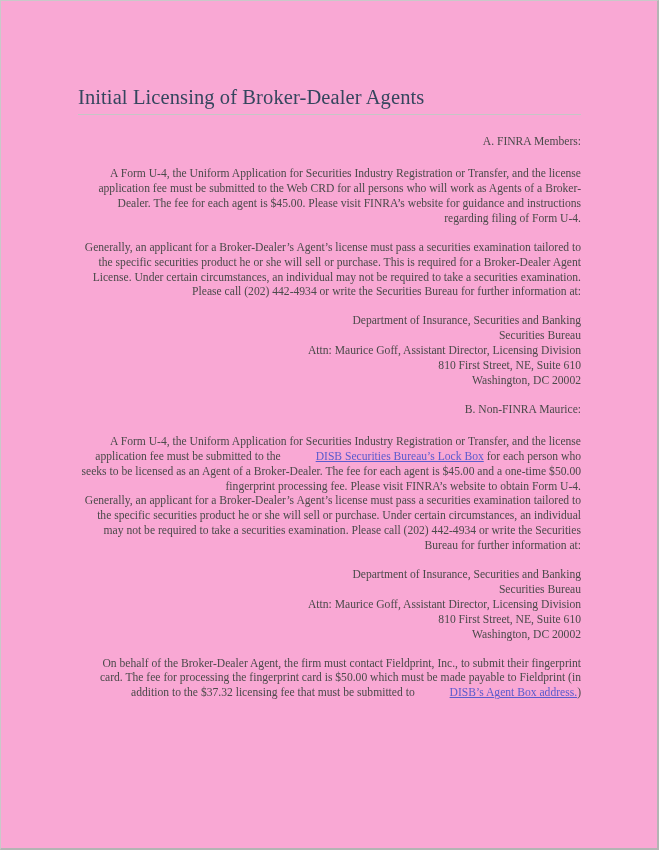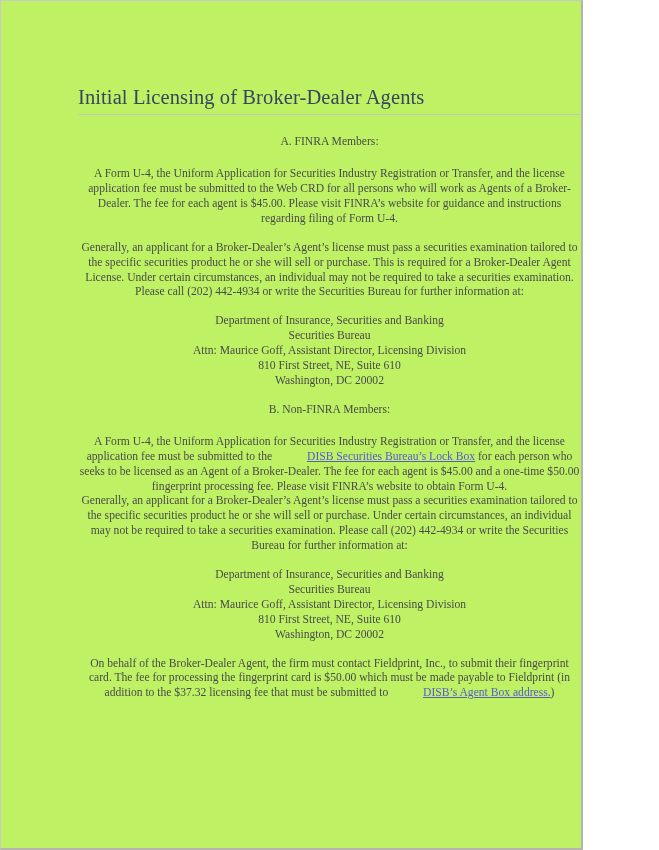--- a/index.html
+++ b/index.html
@@ -10,23 +10,23 @@
   body {
     width: 659px;
     height: 850px;
     font-family: "Liberation Serif", "DejaVu Serif", serif;
     overflow: hidden;
   }
 
   .page-sheet {
     position: relative;
     box-sizing: border-box;
-    width: 583px;
+    width: 659px;
     height: 850px;
-    background: #bef264;
+    background: #f9a8d4;
     border: 1px solid #c9c9c9;
     border-right-width: 2px;
     border-bottom-width: 2px;
     border-right-color: #b4b4b4;
     border-bottom-color: #b4b4b4;
   }
 
   .page-content {
     position: absolute;
     left: 77px;
@@ -49,21 +49,21 @@
     height: 1px;
     width: 503px;
     background: #c6c6c6;
     margin: 0 0 20px 0;
   }
 
   .body-text {
     font-size: 11.6px;
     line-height: 14.9px;
     color: #4a4a4a;
-    text-align: center;
+    text-align: right;
   }
 
   .para {
     margin: 0 0 14px 0;
   }
 
   .para.tight {
     margin-bottom: 0;
   }
 
@@ -105,21 +105,21 @@
       <p class="para">Generally, an applicant for a Broker-Dealer’s Agent’s license must pass a securities examination tailored to the specific securities product he or she will sell or purchase. This is required for a Broker-Dealer Agent License. Under certain circumstances, an individual may not be required to take a securities examination. Please call (202) 442-4934 or write the Securities Bureau for further information at:</p>
 
       <div class="addr-block">
         <span class="addr-line">Department of Insurance, Securities and Banking</span>
         <span class="addr-line">Securities Bureau</span>
         <span class="addr-line">Attn: Maurice Goff, Assistant Director, Licensing Division</span>
         <span class="addr-line">810 First Street, NE, Suite 610</span>
         <span class="addr-line">Washington, DC 20002</span>
       </div>
 
-      <p class="para section-head">B. Non-FINRA Members:</p>
+      <p class="para section-head">B. Non-FINRA Maurice:</p>
 
       <p class="para tight"><span>A Form U-4, the Uniform Application for Securities Industry Registration or Transfer, and the license application fee must be submitted to the </span><a href="#" class="doc-link">DISB Securities Bureau’s Lock Box</a><span> for each person who seeks to be licensed as an Agent of a Broker-Dealer. The fee for each agent is $45.00 and a one-time $50.00 fingerprint processing fee. Please visit FINRA’s website to obtain Form U-4.</span></p>
 
       <p class="para">Generally, an applicant for a Broker-Dealer’s Agent’s license must pass a securities examination tailored to the specific securities product he or she will sell or purchase. Under certain circumstances, an individual may not be required to take a securities examination. Please call (202) 442-4934 or write the Securities Bureau for further information at:</p>
 
       <div class="addr-block">
         <span class="addr-line">Department of Insurance, Securities and Banking</span>
         <span class="addr-line">Securities Bureau</span>
         <span class="addr-line">Attn: Maurice Goff, Assistant Director, Licensing Division</span>
         <span class="addr-line">810 First Street, NE, Suite 610</span>

